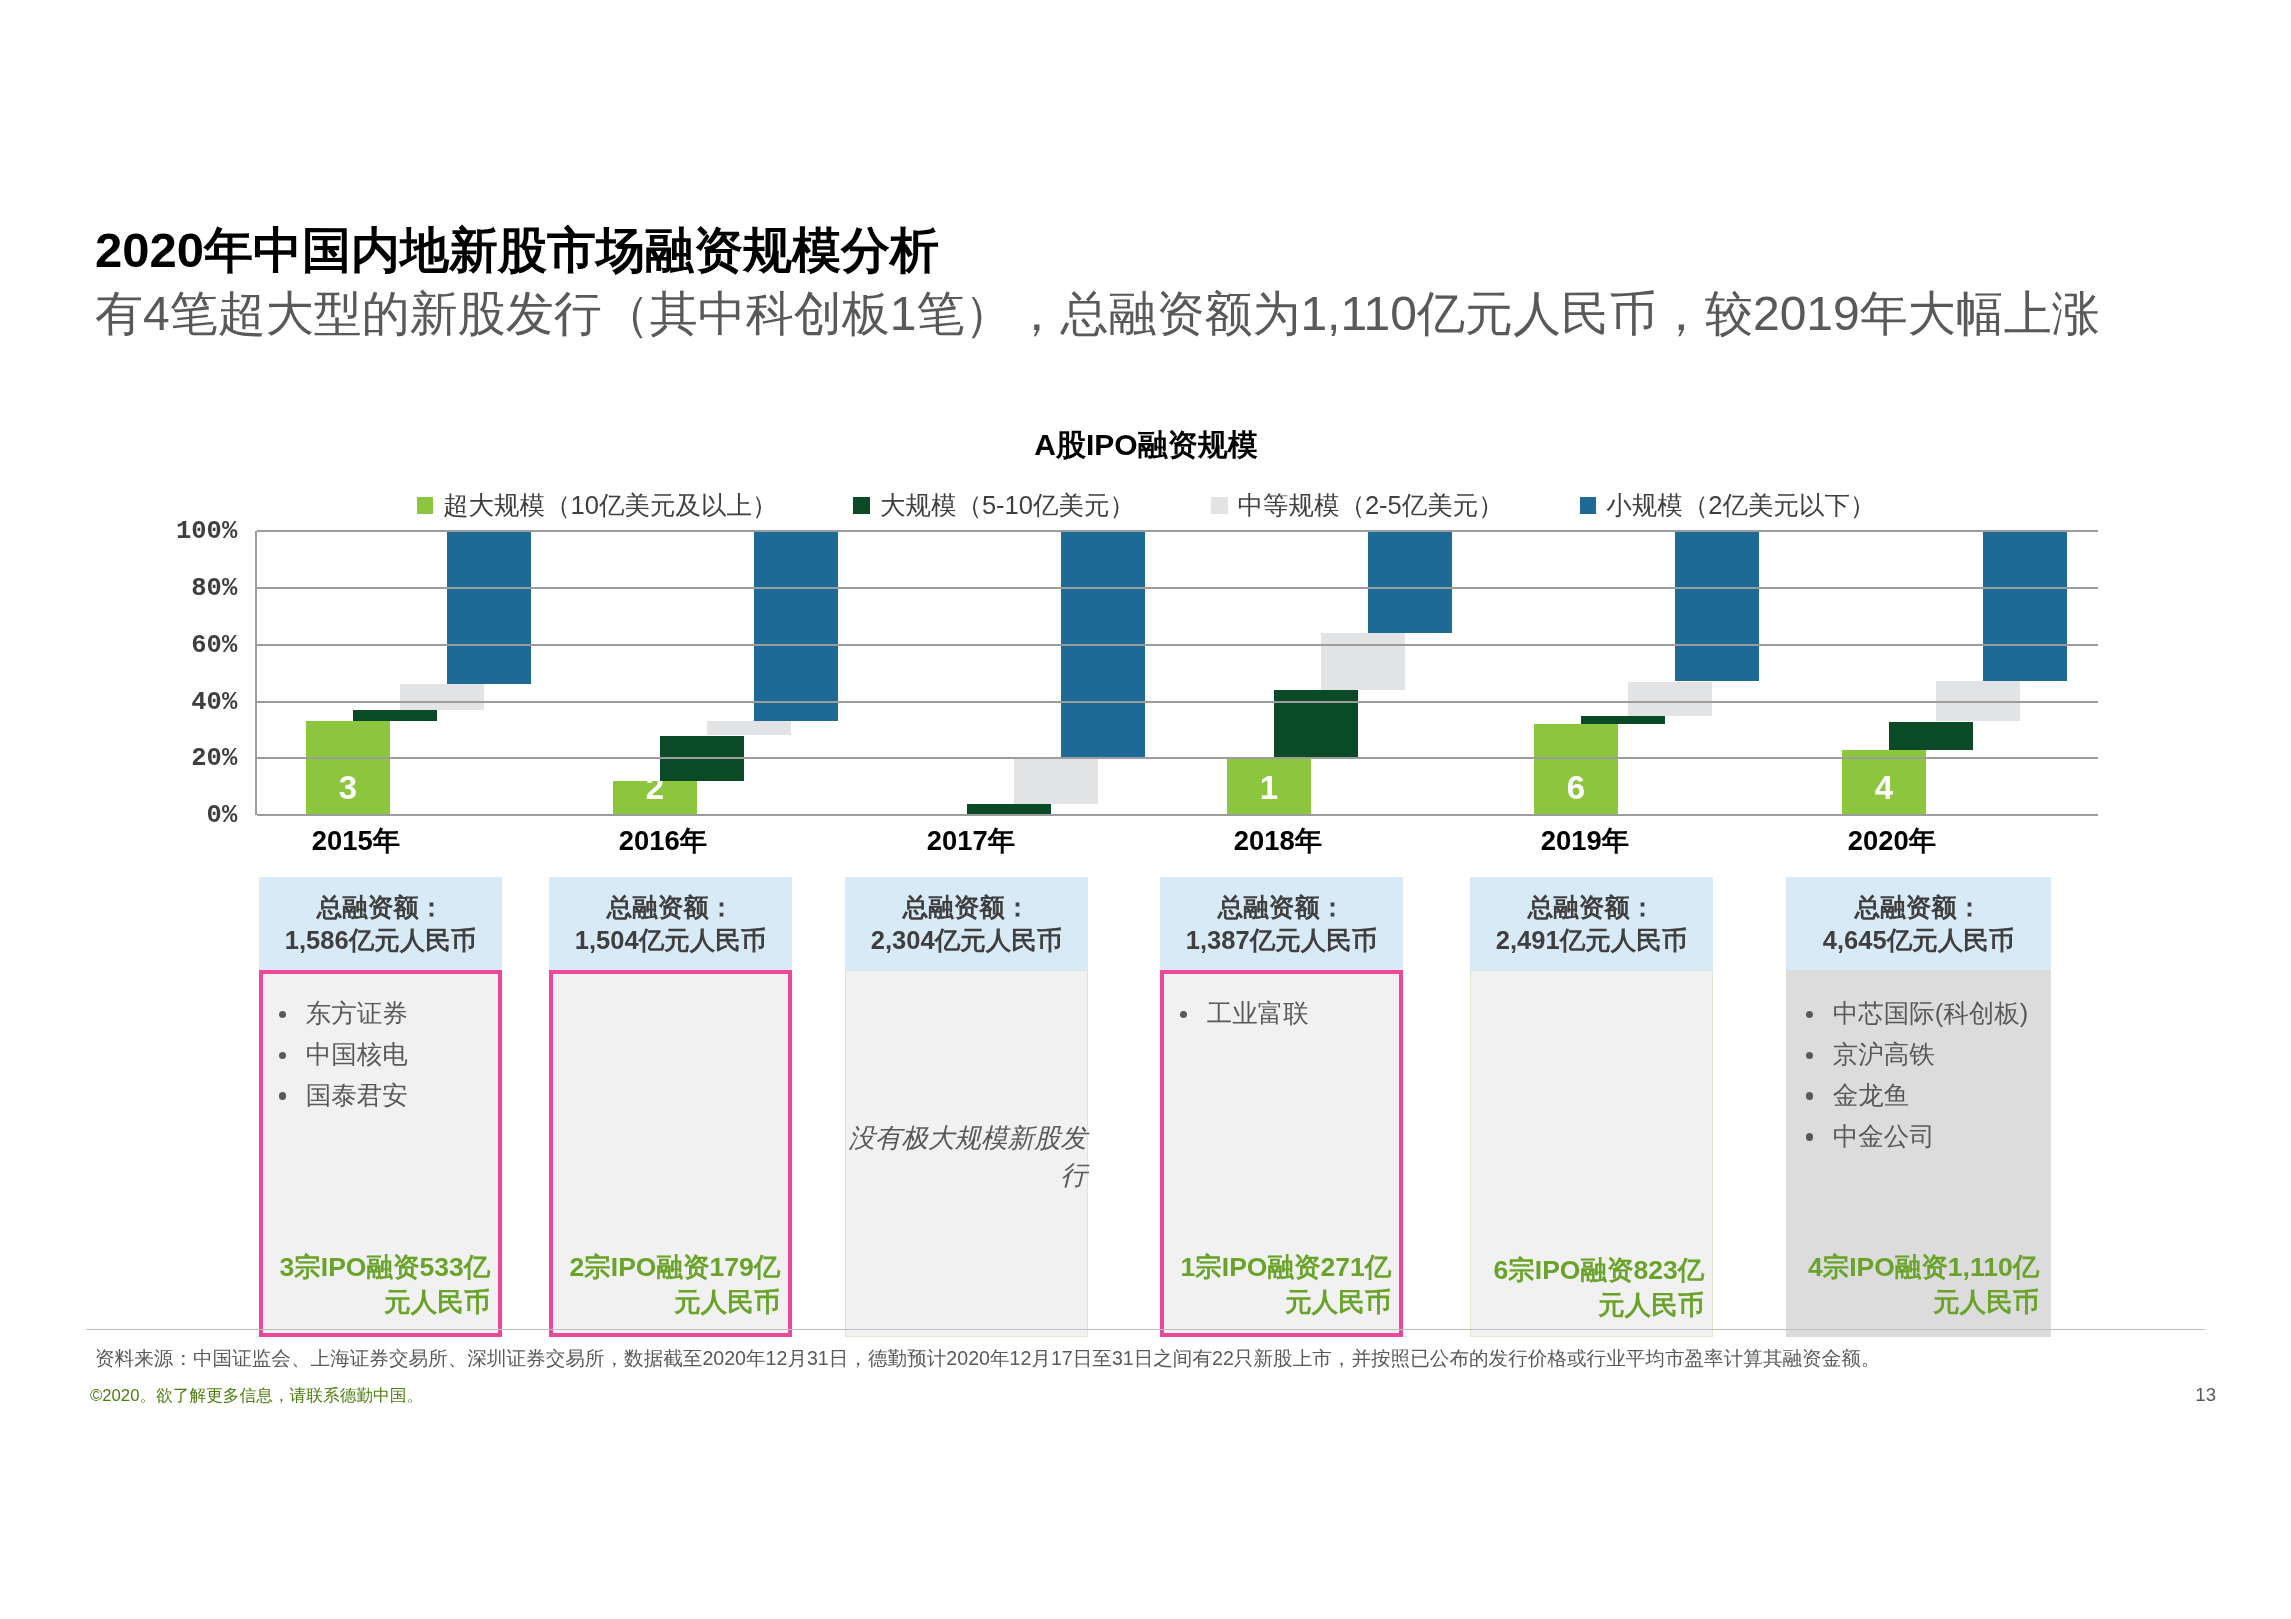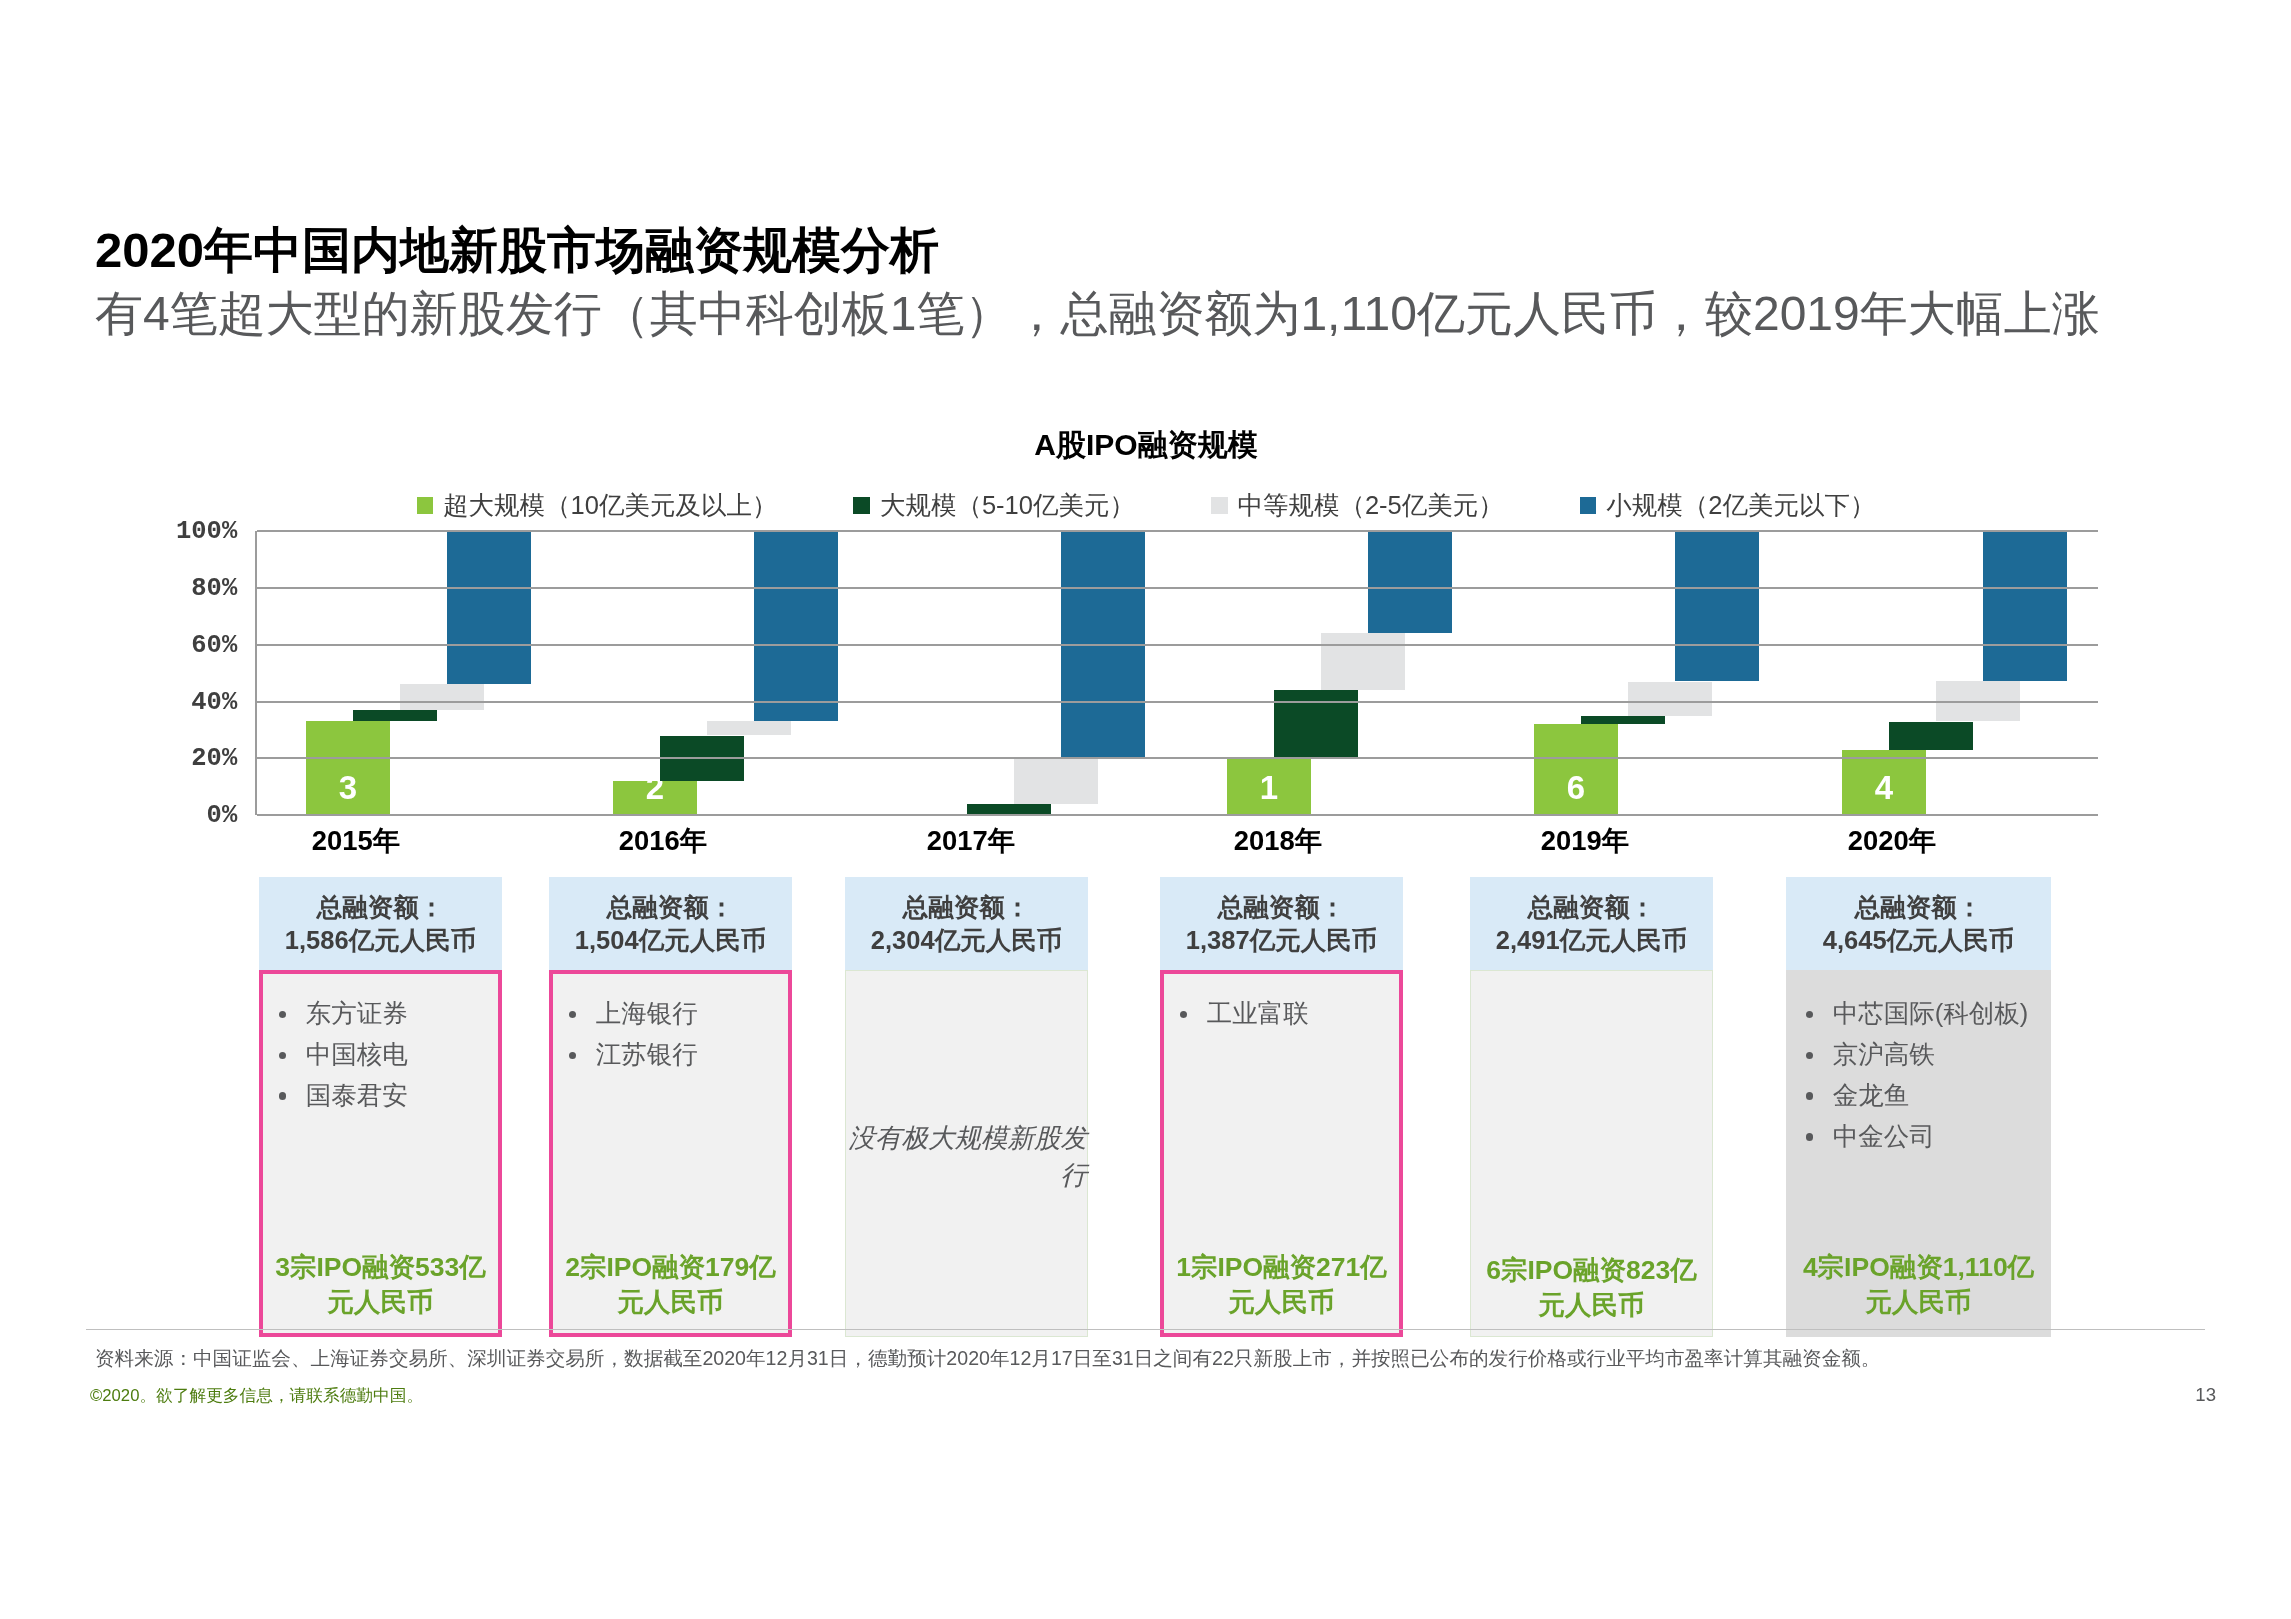--- a/index.html
+++ b/index.html
@@ -89,21 +89,21 @@
     content:"";position:absolute;left:5.9px;top:14.7px;
     width:7.8px;height:7.8px;border-radius:50%;background:#58595b;
   }
   .empty-note{
     position:absolute;left:0;right:0;top:149px;
     text-align:right;font-size:26.5px;font-style:italic;color:#58595b;
     line-height:37px;
   }
   .card-foot{
     position:absolute;left:0;right:0;bottom:13.7px;
-    text-align:center;font-size:26.5px;font-weight:bold;color:#6aa32a;
+    text-align:right;font-size:26.5px;font-weight:bold;color:#6aa32a;
     line-height:35px;padding:0 7.8px;
   }
 
   
   .rule{position:absolute;left:86px;top:1329px;width:2119px;height:1px;background:#bfbfbf;}
   .source{
     position:absolute;left:95px;top:1345px;width:2137px;
     font-size:19.6px;color:#58595b;white-space:nowrap;
   }
   .copyright{
@@ -233,24 +233,20 @@
           </ul>
           <div class="card-foot">3宗IPO融资533亿元人民币</div>
         </div>
       </div>
       <div class="card" style="left: 549px; width: 243px;">
         <div class="card-head">
           <div>总融资额：</div>
           <div class="amount">1,504亿元人民币</div>
         </div>
         <div class="card-body">
-          <ul class="bullets">
-            <li>上海银行</li>
-            <li>江苏银行</li>
-          </ul>
           <div class="card-foot">2宗IPO融资179亿元人民币</div>
         </div>
       </div>
       <div class="card" style="left: 845px; width: 243px;">
         <div class="card-head">
           <div>总融资额：</div>
           <div class="amount">2,304亿元人民币</div>
         </div>
         <div class="card-body shade-green">
           <div class="empty-note">没有极大规模新股发行</div>

